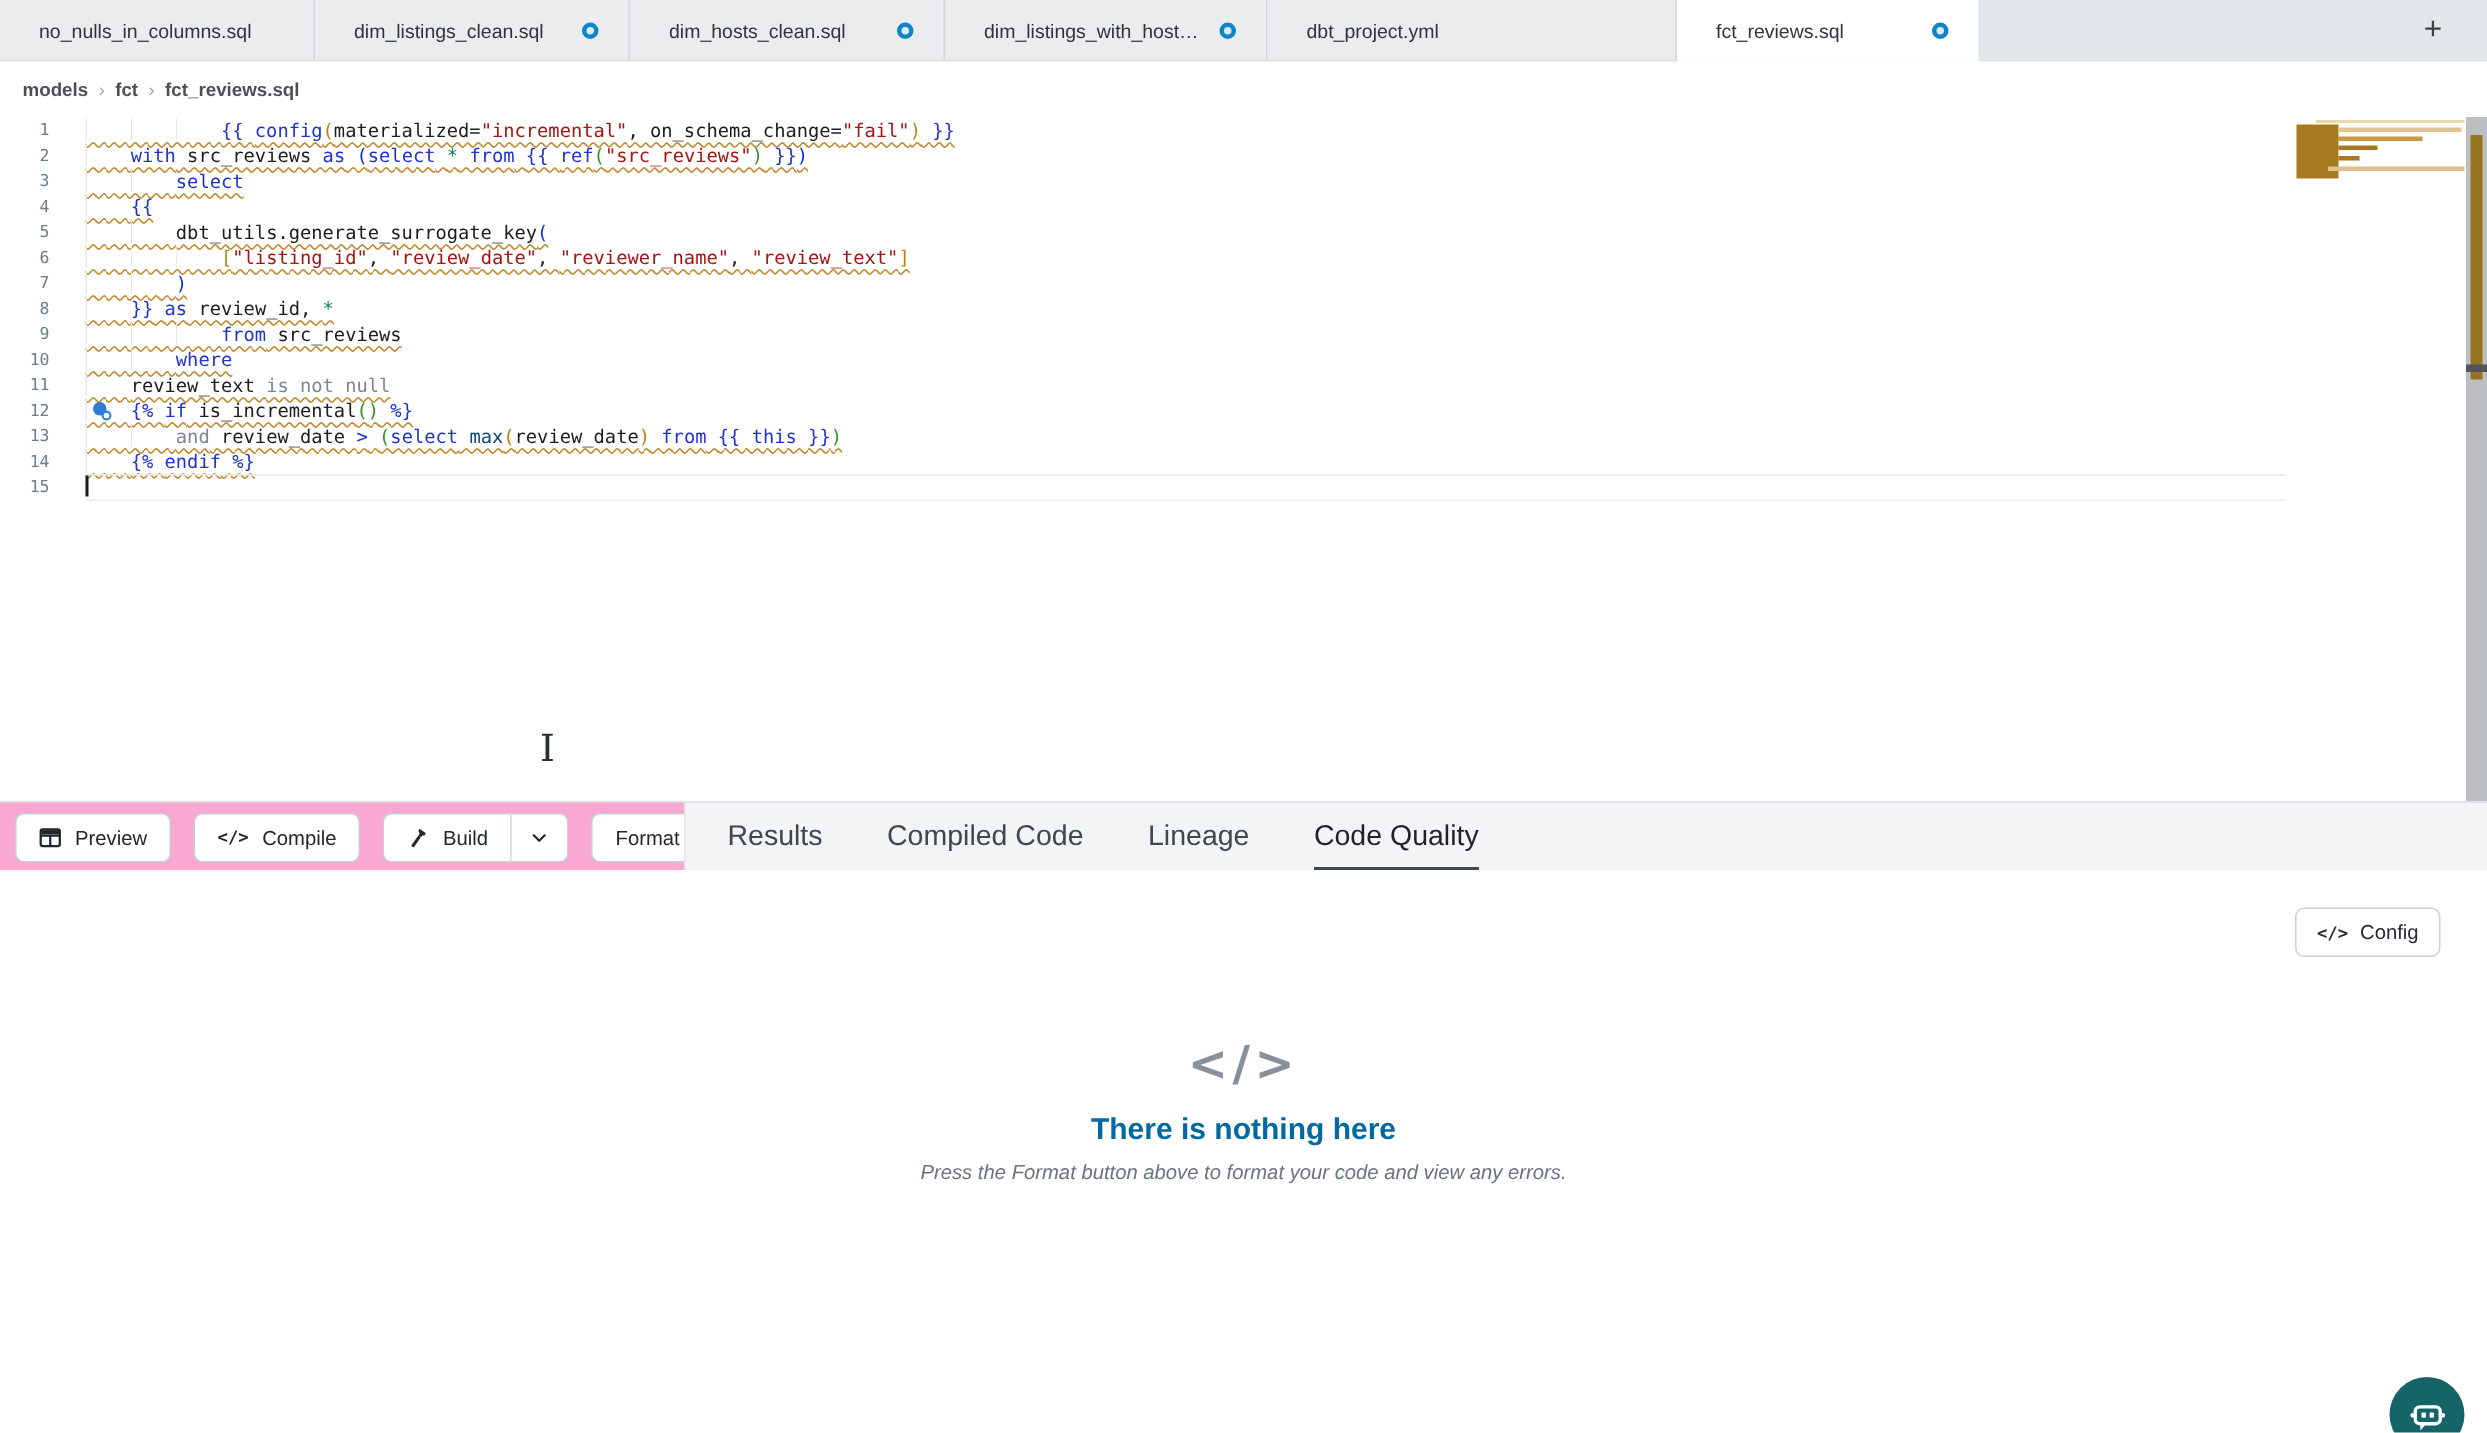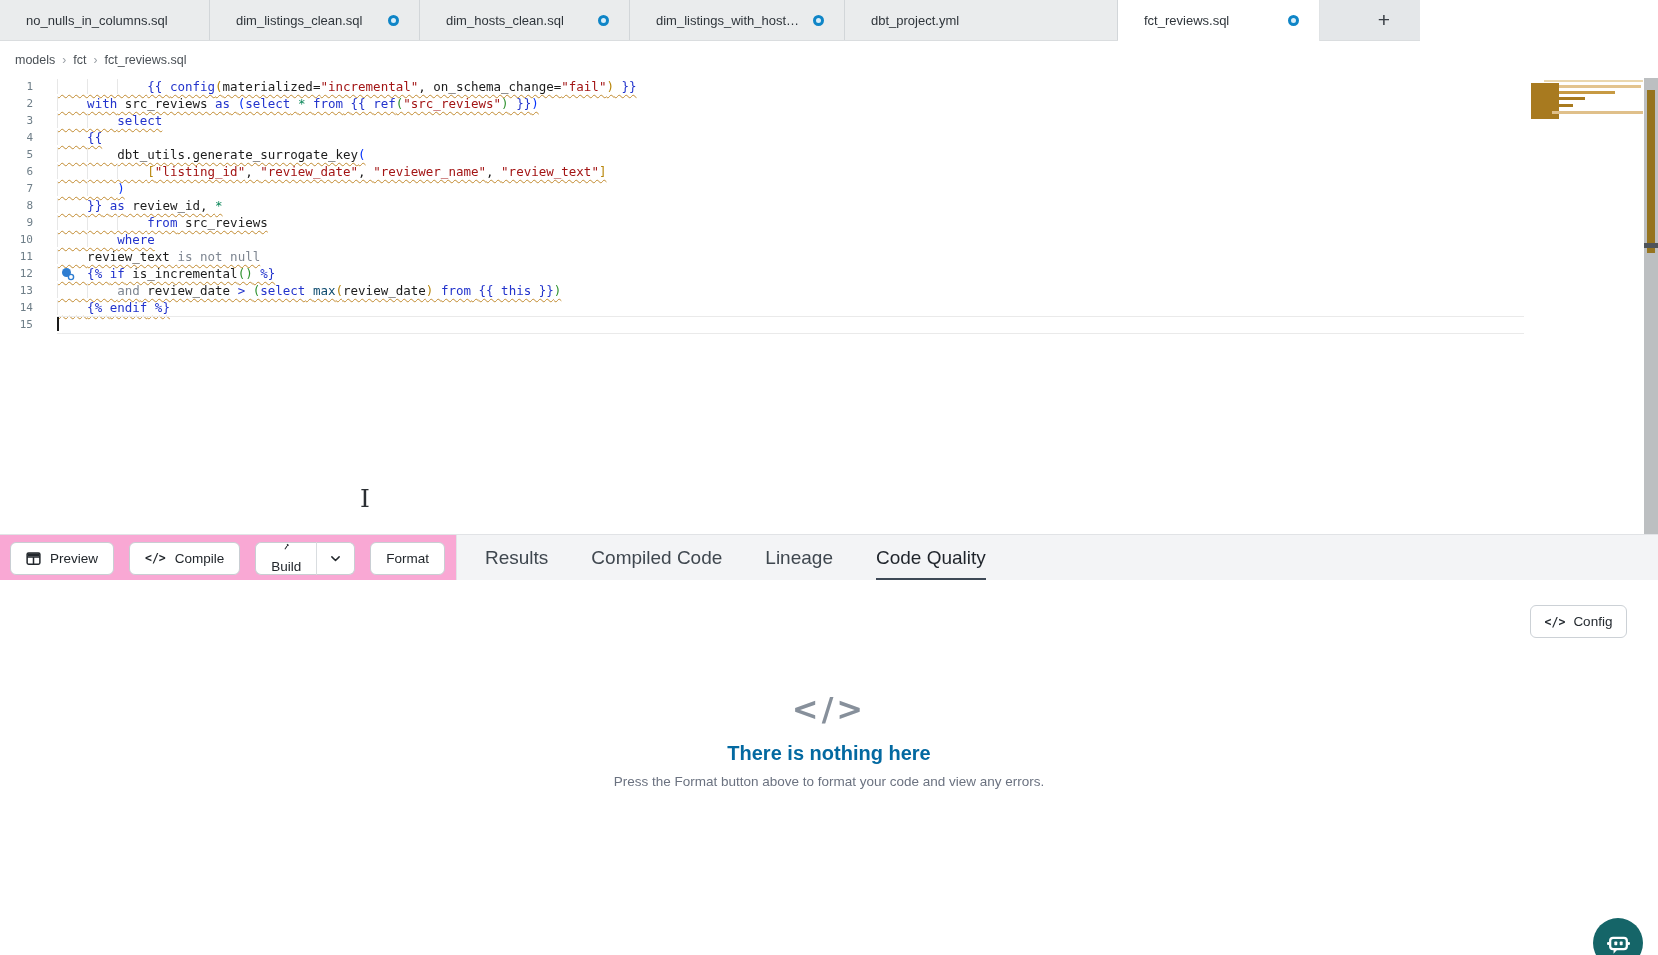--- a/index.html
+++ b/index.html
@@ -1,38 +1,38 @@
 <!DOCTYPE html>
 <html><head>
 <meta charset="utf-8">
 <style>
   html,body{margin:0;padding:0;background:#fff;}
   body{width:1658px;height:955px;position:relative;overflow:hidden;
        font-family:"Liberation Sans",sans-serif;-webkit-font-smoothing:antialiased;}
 
   
-  #tabbar{position:absolute;left:0;top:0;width:1420px;height:40px;background:#e4e7e9;
+  #tabbar{position:absolute;left:0;top:0;width:1658px;height:40px;background:#e4e7e9;
           display:flex;align-items:stretch;border-bottom:1px solid #dadddf;}
   .tab{display:flex;align-items:center;justify-content:space-between;box-sizing:border-box;
        padding:0 20px 0 26px;background:#eaeced;border-right:1px solid #d2d6d9;cursor:pointer;}
   .tab:nth-child(1){width:210px}.tab:nth-child(2){width:210px}.tab:nth-child(3){width:210px}
   .tab:nth-child(4){width:215px}.tab:nth-child(5){width:273px}.tab:nth-child(6){width:202px}
   .tab:nth-child(7){width:245px}
   .tab-label{font-size:13px;color:#2f353b;white-space:nowrap;overflow:hidden;text-overflow:ellipsis;}
   .tab.active{background:#fff;border-right:1px solid #e0e3e5;margin-bottom:-1px;}
   .dirty-dot{width:5px;height:5px;border-radius:50%;border:3.5px solid #0f85c7;background:#d9edf8;
              flex:0 0 auto;margin-left:10px;}
   #newtab{width:60px;display:flex;align-items:center;justify-content:center;
           font-size:21px;color:#3a4046;cursor:pointer;margin-left:auto;padding-right:6px;}
 
   
   #crumbrow{position:absolute;left:0;top:41px;width:1658px;height:37px;background:#fff;}
   #breadcrumb{position:absolute;left:15px;top:0;height:37px;display:flex;align-items:center;
               font-size:12.5px;color:#4a5056;}
-  .crumb{cursor:pointer;}
+  .crumb{cursor:pointer;font-weight:bold;}
   .crumb-sep{margin:0 7px;color:#9aa0a6;font-size:12px;}
   #save-btn{position:absolute;left:1555px;top:47px;width:82px;height:28px;background:#17696b;
             border:none;border-radius:4px;color:#fff;font-size:13px;display:flex;align-items:center;
             justify-content:center;gap:8px;cursor:pointer;font-family:"Liberation Sans",sans-serif;}
 
   
   #editor{position:absolute;left:0;top:78px;width:1658px;height:456px;background:#fff;overflow:hidden;}
   #code{position:absolute;left:0;top:0;right:130px;font-family:"DejaVu Sans Mono",monospace;
         font-size:12.5px;}
   .cl{position:relative;height:17px;line-height:17px;display:flex;white-space:pre;}
@@ -62,21 +62,21 @@
 
   
   #toolbar{position:absolute;left:0;top:534px;width:1658px;height:46px;background:#f9a8d4;
            border-top:1px solid #e1e3e6;display:flex;align-items:center;}
   .tb-btn{height:33px;background:#fff;border:1px solid #c9ced3;border-radius:6px;display:flex;
           align-items:center;gap:9px;padding:0 15px;font-size:13.5px;color:#22272c;cursor:pointer;
           font-family:"Liberation Sans",sans-serif;}
   #preview-btn{margin-left:10px;}
   #compile-btn{margin-left:15px;}
   #build-group{margin-left:15px;display:flex;}
-  #build-main{border-radius:6px 0 0 6px;border-right:1px solid #d9dde0;flex-direction:column;}
+  #build-main{border-radius:6px 0 0 6px;border-right:1px solid #d9dde0;}
   #build-caret{width:38px;height:33px;border:1px solid #c9ced3;border-left:none;
                border-radius:0 6px 6px 0;background:#fff;display:flex;align-items:center;
                justify-content:center;cursor:pointer;}
   #format-btn{margin-left:15px;}
   .tb-icn{font-family:"DejaVu Sans Mono",monospace;font-size:11.5px;font-weight:bold;color:#22272c;}
   #tabzone{position:absolute;left:456px;top:0;height:46px;right:0;background:#f3f4f6;
            border-left:1px solid #e2e4e7;display:flex;align-items:stretch;padding-left:28px;gap:43px;}
   .ptab{display:flex;align-items:center;font-size:19px;color:#3f474f;cursor:pointer;
         border-bottom:3px solid transparent;padding-top:3px;box-sizing:border-box;}
   .ptab.active{color:#1f242b;border-bottom-color:#3e4956;}
@@ -84,21 +84,21 @@
   
   #panel{position:absolute;left:0;top:580px;width:1658px;height:375px;background:#fff;}
   #config-btn{position:absolute;left:1530px;top:25px;width:97px;height:33px;background:#fff;
               border:1px solid #ccd1d6;border-radius:6px;display:flex;align-items:center;
               justify-content:center;gap:8px;font-size:13.5px;color:#252b31;cursor:pointer;
               font-family:"Liberation Sans",sans-serif;}
   #empty{position:absolute;left:0;top:110px;width:1658px;text-align:center;}
   #empty-icon{font-family:"DejaVu Sans",sans-serif;font-weight:bold;font-size:32px;color:#87909b;
               letter-spacing:3px;}
   #empty-title{margin-top:14px;font-size:20px;font-weight:bold;color:#0369a1;}
-  #empty-sub{margin-top:9px;font-size:13.5px;color:#6b7280;}
+  #empty-sub{margin-top:9px;font-size:13.5px;color:#6b7280;font-style:italic;}
 
   
   #chat-fab{position:absolute;left:1593px;top:918px;width:50px;height:50px;border-radius:50%;
             background:#156568;display:flex;align-items:center;justify-content:center;cursor:pointer;}
 </style>
 </head>
 <body>
 
 <div id="tabbar">
     <div class="tab">

